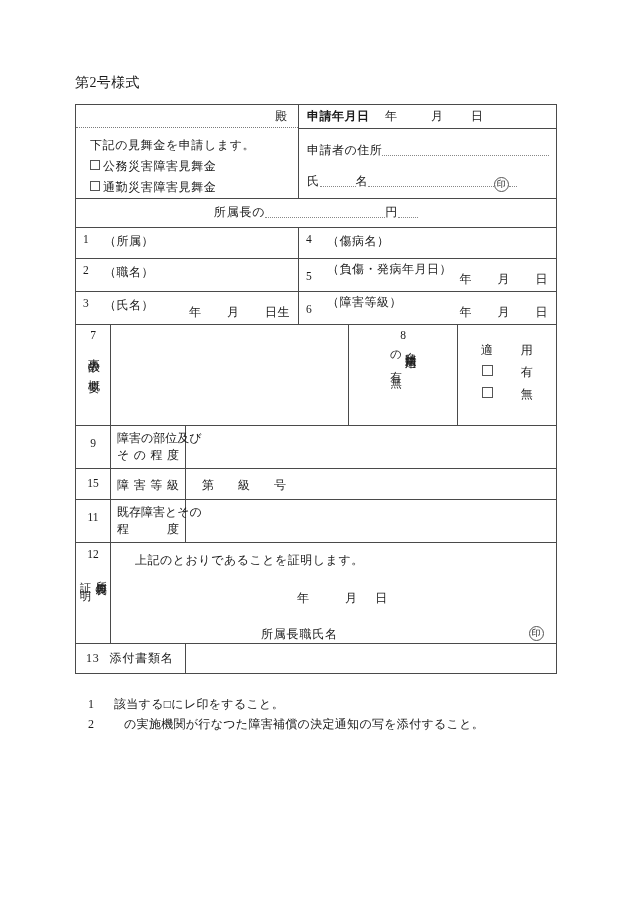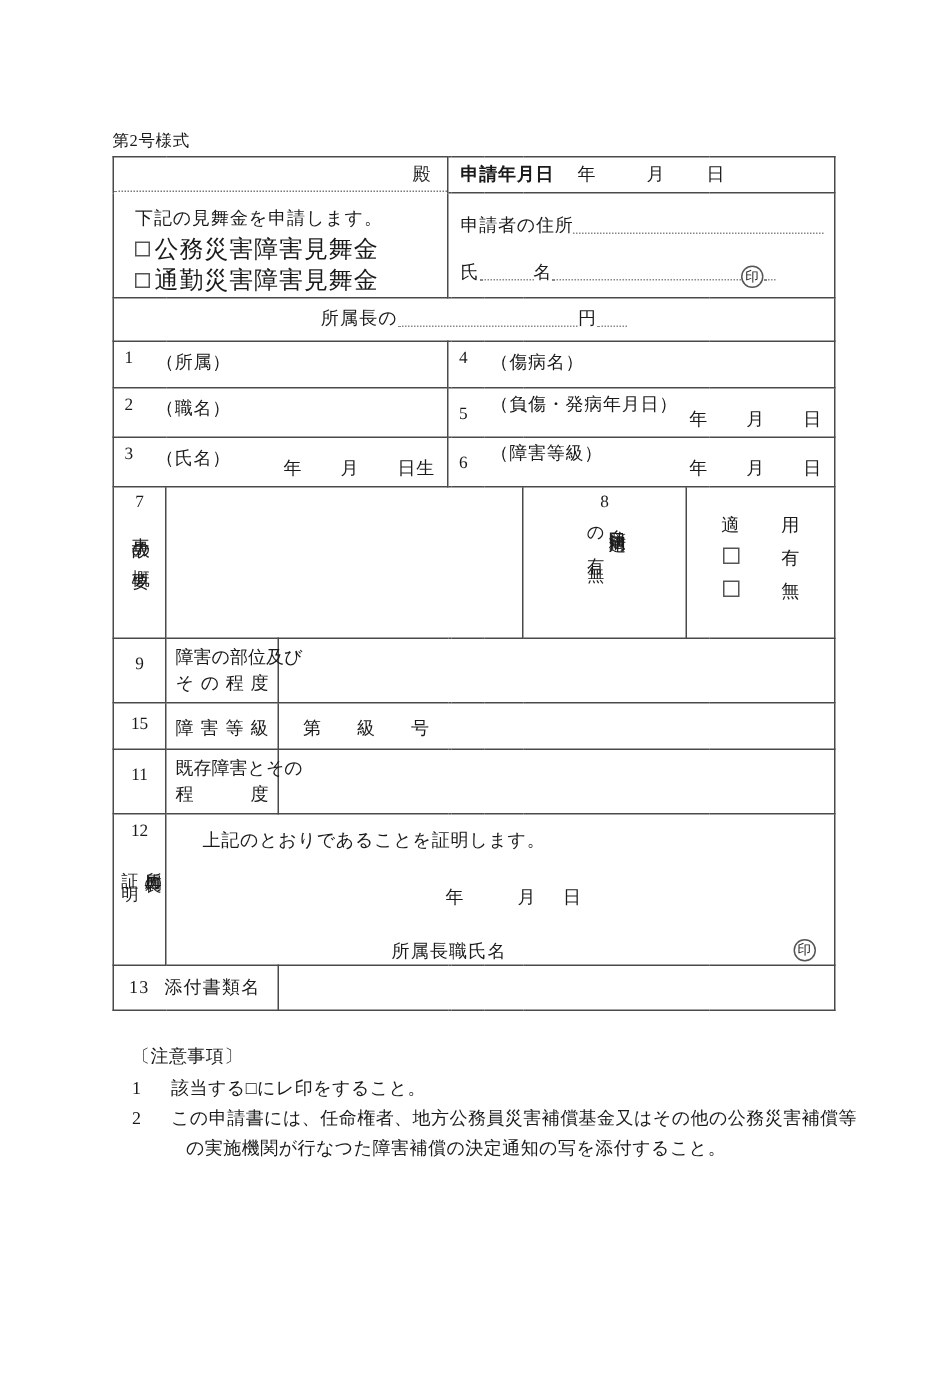--- a/index.html
+++ b/index.html
@@ -20,22 +20,22 @@
     position: absolute;
     left: 0; top: 0;
     width: 630px;
     height: 915px;
   }
 
   
   .form-no {
     position: absolute;
     left: 75px;
-    top: 86px;
-    font-size: 11px;
+    top: 74px;
+    font-size: 14px;
     letter-spacing: 0.4px;
     white-space: nowrap;
   }
 
   
   .tbl {
     position: absolute;
     left: 75px;
     top: 104px;
     width: 481px;
@@ -78,21 +78,21 @@
     border-bottom: 1px dotted #7a7a7a;
   }
 
   .apply-head {
     font-size: 12px;
     line-height: 22px;
     padding-left: 14px;
     letter-spacing: 0.6px;
   }
   .chk-row {
-    font-size: 16px;
+    font-size: 12px;
     line-height: 21px;
     padding-left: 14px;
     letter-spacing: 0.6px;
     white-space: nowrap;
   }
   .box {
     display: inline-block;
     width: 8px;
     height: 8px;
     border: 1px solid #555;
@@ -519,29 +519,27 @@
           <span class="num">13</span><span>添付書類名</span>
         </div>
       </td>
       <td colspan="8"></td>
     </tr>
 
   </tbody>
     </table>
 
   <div class="notes">
-    <div class="nhead">〔注意事項〕</div>
 
     <div class="note-item">
       <span class="nn">1</span>
       <span class="ntxt">該当する□にレ印をすること。</span>
     </div>
 
     <div class="note-item">
       <span class="nn">2</span>
       <span class="ntxt">
-        <span>この申請書には、任命権者、地方公務員災害補償基金又はその他の公務災害補償等</span>
         <span class="cont">の実施機関が行なつた障害補償の決定通知の写を添付すること。</span>
       </span>
     </div>
   </div>
 
 </div>
 
 </body></html>

